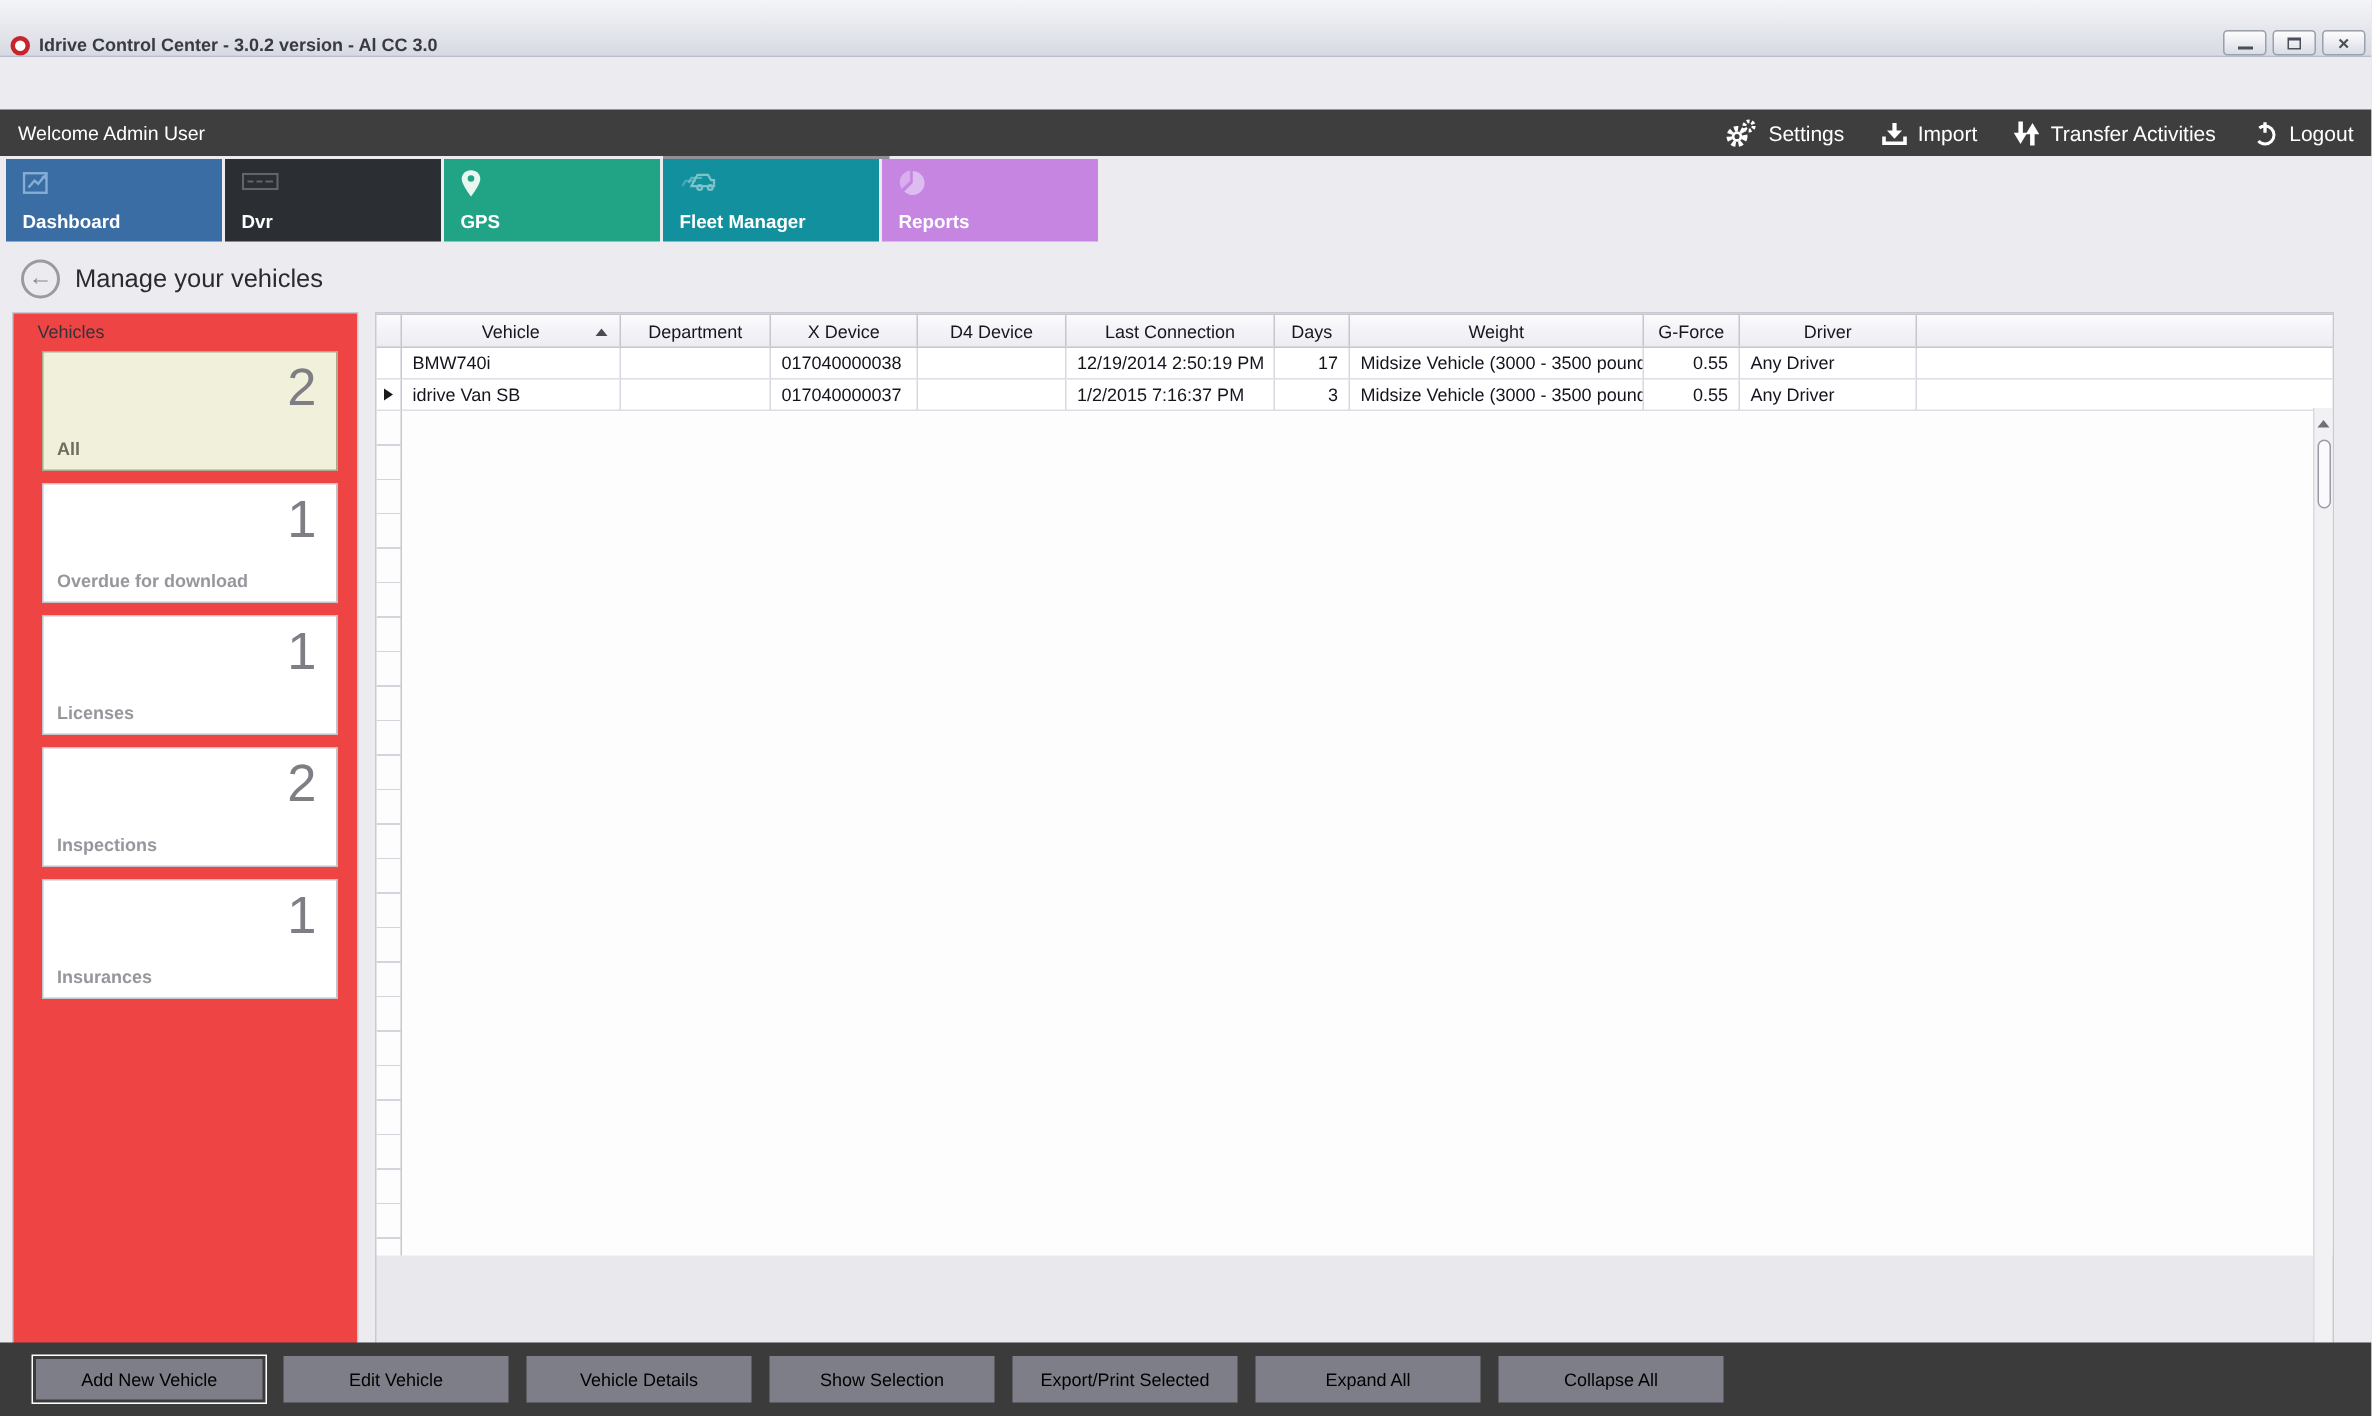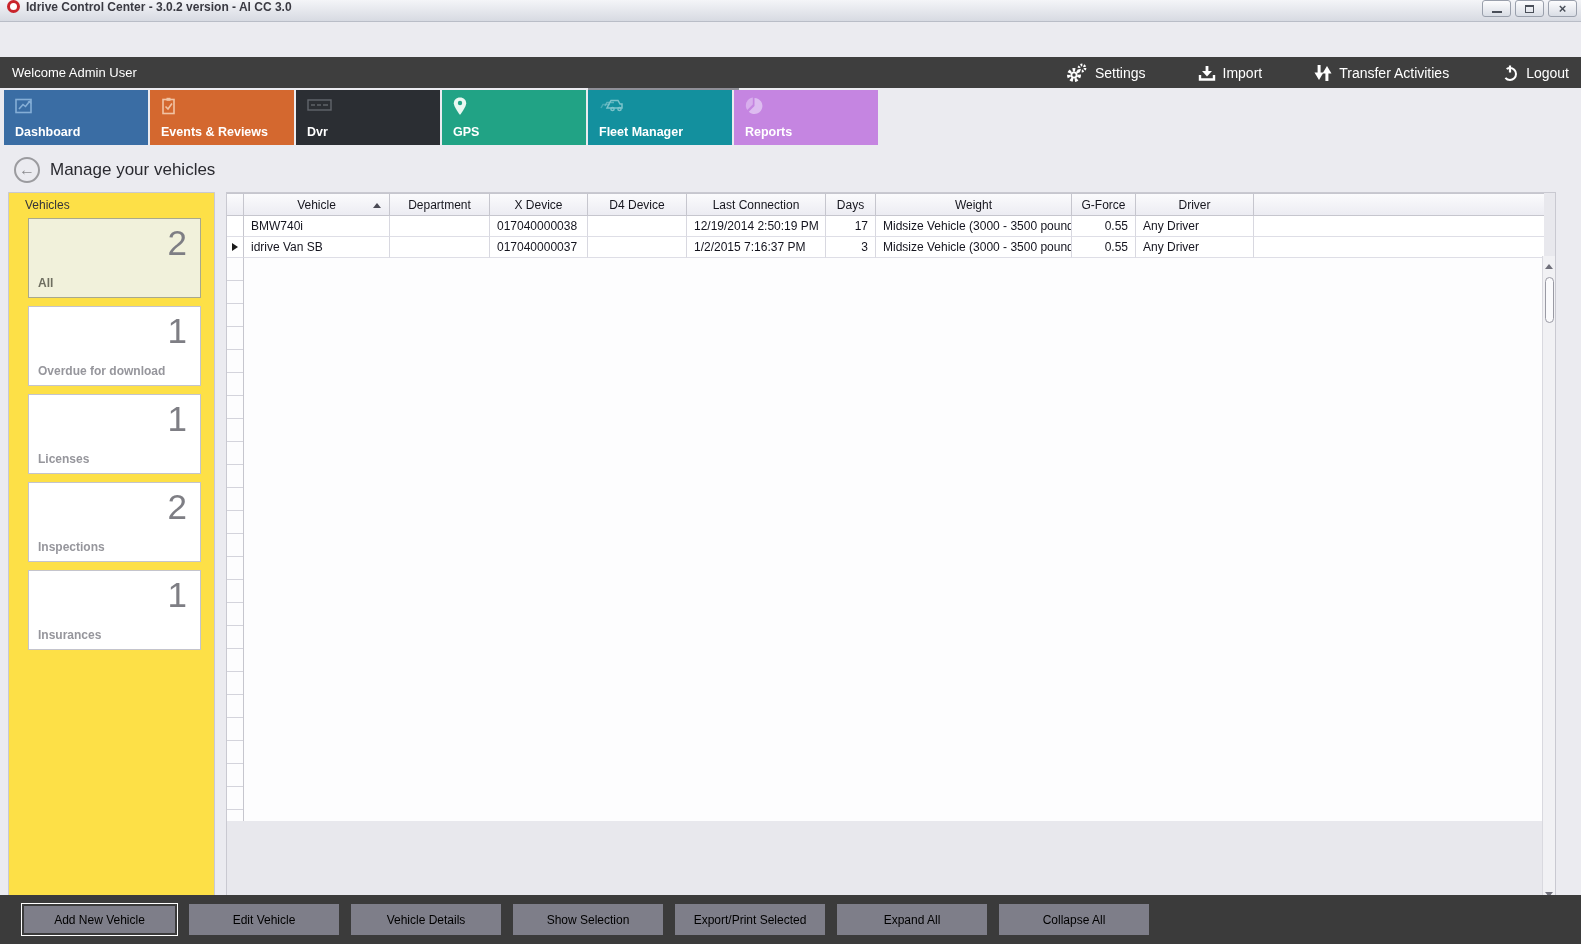--- a/index.html
+++ b/index.html
@@ -3,52 +3,52 @@
 <meta charset="utf-8">
 <style>
   * { box-sizing: border-box; margin: 0; padding: 0; }
   html,body { width:1581px; height:944px; overflow:hidden; }
   body {
     font-family:"Liberation Sans","DejaVu Sans",sans-serif;
     background:#EBEBF0; position:relative; font-size:12px; color:#1c1c26;
   }
 
   
-  .titlebar{height:22px;background:linear-gradient(#F4F5F8,#D7DAE2);display:flex;align-items:flex-start;padding:0 4px 0 7px;border-bottom:1px solid #B9BDC7;}
+  .titlebar{height:38px;background:linear-gradient(#F4F5F8,#D7DAE2);display:flex;align-items:flex-end;padding:0 4px 0 7px;border-bottom:1px solid #B9BDC7;}
   .app-icon{width:13px;height:13px;border-radius:50%;border:3px solid #C9242B;background:#fff;margin-right:6px;flex:none;}
   .titlebar-text{font-weight:bold;font-size:12px;color:#3A3A42;flex:1;}
   .win-btn{width:29px;height:17px;border:1px solid #9AA0AC;border-radius:3px;background:linear-gradient(#FDFDFE,#D9DDE5);margin-left:4px;display:flex;align-items:center;justify-content:center;color:#4A4F59;}
   .glyph-min{width:10px;height:3px;border-bottom:2px solid #4A4F59;margin-top:5px;}
   .glyph-max{width:9px;height:8px;border:1px solid #4A4F59;border-top-width:2px;}
   .glyph-close{font-size:13px;font-weight:bold;line-height:1;}
 
   
   .toolbar{height:31px;background:#3E3E3E;display:flex;align-items:center;color:#fff;padding:0 12px;margin-top:35px;}
   .welcome{font-size:13px;}
-  .toolbar-right{margin-left:auto;display:flex;align-items:center;gap:52px;}
+  .toolbar-right{margin-left:auto;display:flex;align-items:center;gap:24px;}
   .tb-item{display:flex;align-items:center;gap:7px;font-size:14px;cursor:pointer;}
   .tb-item svg{display:block;}
 
   
   .tabs{display:flex;gap:2px;padding:2px 0 0 4px;background:#EBEBF0;height:59px;}
   .tab{width:144px;height:55px;position:relative;color:#fff;padding:7px 0 0 11px;cursor:pointer;}
   .tab .tab-label{position:absolute;left:11px;bottom:6px;font-weight:bold;font-size:12.5px;}
   .tab.selected::before{content:"";position:absolute;left:0;top:-2px;width:calc(100% + 7px);height:2px;background:#8F8F97;}
   .tab svg{display:block;}
 
   
   .page-header{display:flex;align-items:center;height:45px;padding-left:14px;}
   .back-btn{width:26px;height:26px;border:2px solid #9B9B9F;border-radius:50%;display:flex;align-items:center;justify-content:center;color:#8A8A8E;font-size:16px;font-weight:bold;background:transparent;cursor:pointer;}
   .page-title{font-size:17px;color:#2A2A30;margin-left:10px;}
 
   
   .layout{display:flex;align-items:flex-start;margin:0 25px 0 8px;}
 
   
-  .sidebar{width:207px;height:733px;background:#fde047;border:1px solid #C9C9D1;border-radius:0 0 4px 4px;flex:none;}
+  .sidebar{width:231px;height:733px;background:#ef4444;border:1px solid #C9C9D1;border-radius:0 0 4px 4px;flex:none;}
   .sidebar-title{font-size:12px;color:#33333B;padding:5px 0 6px 16px;}
   .cards{padding:0 13px 0 19px;display:flex;flex-direction:column;gap:8px;}
   .card{height:80px;background:#fff;border:1px solid #C4C4CC;position:relative;cursor:pointer;}
   .card.active{background:#F1F1DB;border-color:#A9A98C;}
   .card-count{position:absolute;top:6px;right:13px;font-size:35px;color:#7E7E84;line-height:1;}
   .card-label{position:absolute;left:9px;bottom:7px;font-weight:bold;font-size:12px;color:#96969C;}
   .card.active .card-label{color:#6E6E60;}
 
   
   .grid-panel{flex:1;height:726px;margin-left:11px;background:#E8E8ED;border:1px solid #C9C9D1;position:relative;overflow:hidden;}
@@ -177,30 +177,20 @@
   <div class="tab" style="background: rgb(58, 109, 164);">
     <span>
       <svg width="20" height="18" viewBox="0 0 20 18">
         <rect x="1" y="2.5" width="15" height="13" fill="none" stroke="#85AED6" stroke-width="1.6"></rect>
         <polyline points="4,12 8,7.5 10.5,9.5 14.5,4.5" fill="none" stroke="#85AED6" stroke-width="1.6"></polyline>
         <polygon points="15.5,3 16.5,7 12.5,5" fill="#85AED6"></polygon>
       </svg>
     </span>
     <span class="tab-label">Dashboard</span>
   </div>
-  <div class="tab" style="background: rgb(212, 104, 47);">
-    <span>
-      <svg width="16" height="18" viewBox="0 0 16 18">
-        <rect x="2" y="2.5" width="11" height="14" fill="none" stroke="#F0C3A4" stroke-width="1.6"></rect>
-        <rect x="5.5" y="0.8" width="4" height="3" fill="#F0C3A4"></rect>
-        <polyline points="4.5,9.5 7,12 11,6.5" fill="none" stroke="#F0C3A4" stroke-width="1.6"></polyline>
-      </svg>
-    </span>
-    <span class="tab-label">Events &amp; Reviews</span>
-  </div>
   <div class="tab" style="background: rgb(43, 46, 51);">
     <span>
       <svg width="26" height="16" viewBox="0 0 26 16">
         <rect x="1" y="3" width="23" height="10" fill="none" stroke="#62666C" stroke-width="1.4"></rect>
         <line x1="4" y1="8" x2="8" y2="8" stroke="#62666C" stroke-width="1.4"></line>
         <line x1="10" y1="8" x2="14" y2="8" stroke="#62666C" stroke-width="1.4"></line>
         <line x1="16" y1="8" x2="21" y2="8" stroke="#62666C" stroke-width="1.4"></line>
       </svg>
     </span>
     <span class="tab-label">Dvr</span>

